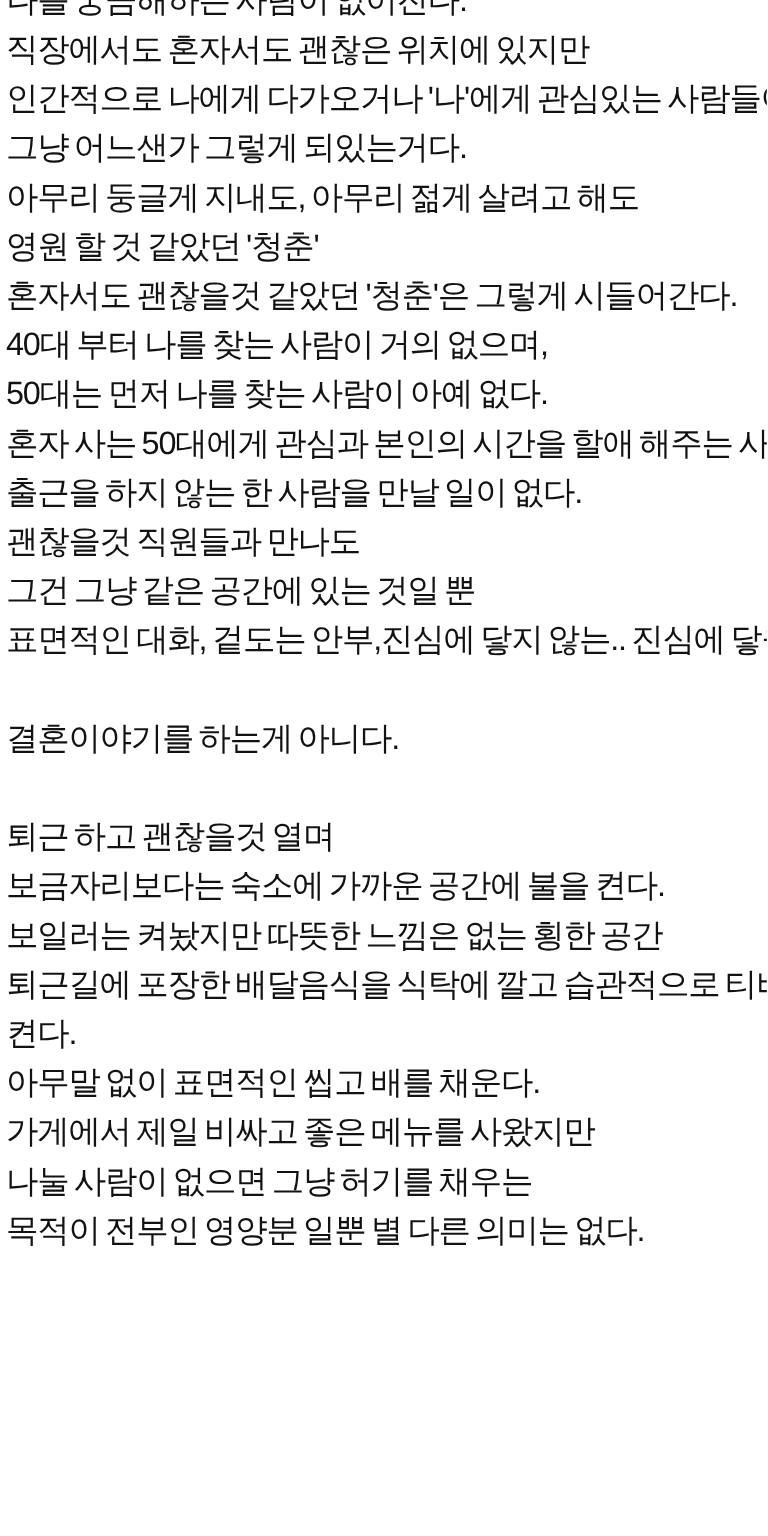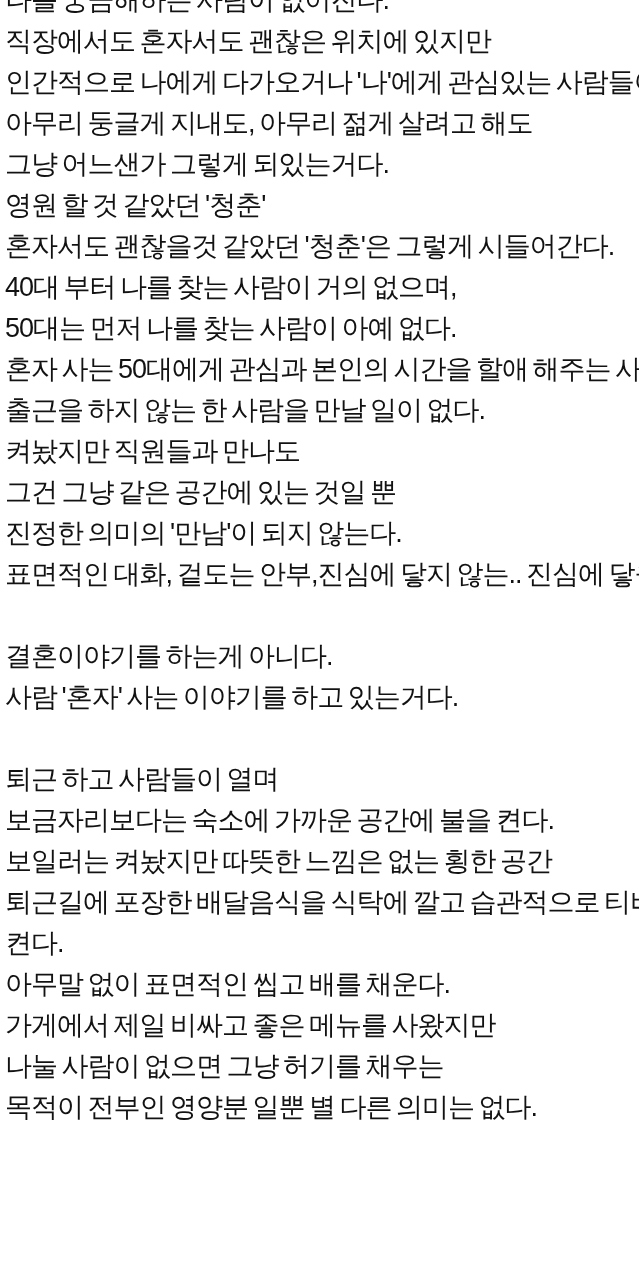--- a/index.html
+++ b/index.html
@@ -32,37 +32,35 @@
     overflow: hidden;
   }
 </style>
 </head>
 <body>
 
 <div class="text-body">
     <div class="line">나를 궁금해하는 사람이 없어진다.</div>
     <div class="line">직장에서도 혼자서도 괜찮은 위치에 있지만</div>
     <div class="line">인간적으로 나에게 다가오거나 '나'에게 관심있는 사람들이</div>
+    <div class="line">그냥 어느샌가 그렇게 되있는거다.</div>
     <div class="line">아무리 둥글게 지내도, 아무리 젊게 살려고 해도</div>
-    <div class="line">그냥 어느샌가 그렇게 되있는거다.</div>
     <div class="line">영원 할 것 같았던 '청춘'</div>
     <div class="line">혼자서도 괜찮을것 같았던 '청춘'은 그렇게 시들어간다.</div>
     <div class="line">40대 부터 나를 찾는 사람이 거의 없으며,</div>
     <div class="line">50대는 먼저 나를 찾는 사람이 아예 없다.</div>
     <div class="line">혼자 사는 50대에게 관심과 본인의 시간을 할애 해주는 사람</div>
     <div class="line">출근을 하지 않는 한 사람을 만날 일이 없다.</div>
-    <div class="line">켜놨지만 직원들과 만나도</div>
+    <div class="line">괜찮을것 직원들과 만나도</div>
     <div class="line">그건 그냥 같은 공간에 있는 것일 뿐</div>
-    <div class="line">진정한 의미의 '만남'이 되지 않는다.</div>
     <div class="line">표면적인 대화, 겉도는 안부,진심에 닿지 않는.. 진심에 닿을</div>
     <div class="line"></div>
     <div class="line">결혼이야기를 하는게 아니다.</div>
-    <div class="line">사람 '혼자' 사는 이야기를 하고 있는거다.</div>
     <div class="line"></div>
-    <div class="line">퇴근 하고 사람들이 열며</div>
+    <div class="line">퇴근 하고 괜찮을것 열며</div>
     <div class="line">보금자리보다는 숙소에 가까운 공간에 불을 켠다.</div>
     <div class="line">보일러는 켜놨지만 따뜻한 느낌은 없는 횡한 공간</div>
     <div class="line">퇴근길에 포장한 배달음식을 식탁에 깔고 습관적으로 티비를</div>
     <div class="line">켠다.</div>
     <div class="line">아무말 없이 표면적인 씹고 배를 채운다.</div>
     <div class="line">가게에서 제일 비싸고 좋은 메뉴를 사왔지만</div>
     <div class="line">나눌 사람이 없으면 그냥 허기를 채우는</div>
     <div class="line">목적이 전부인 영양분 일뿐 별 다른 의미는 없다.</div>
   </div>
 

